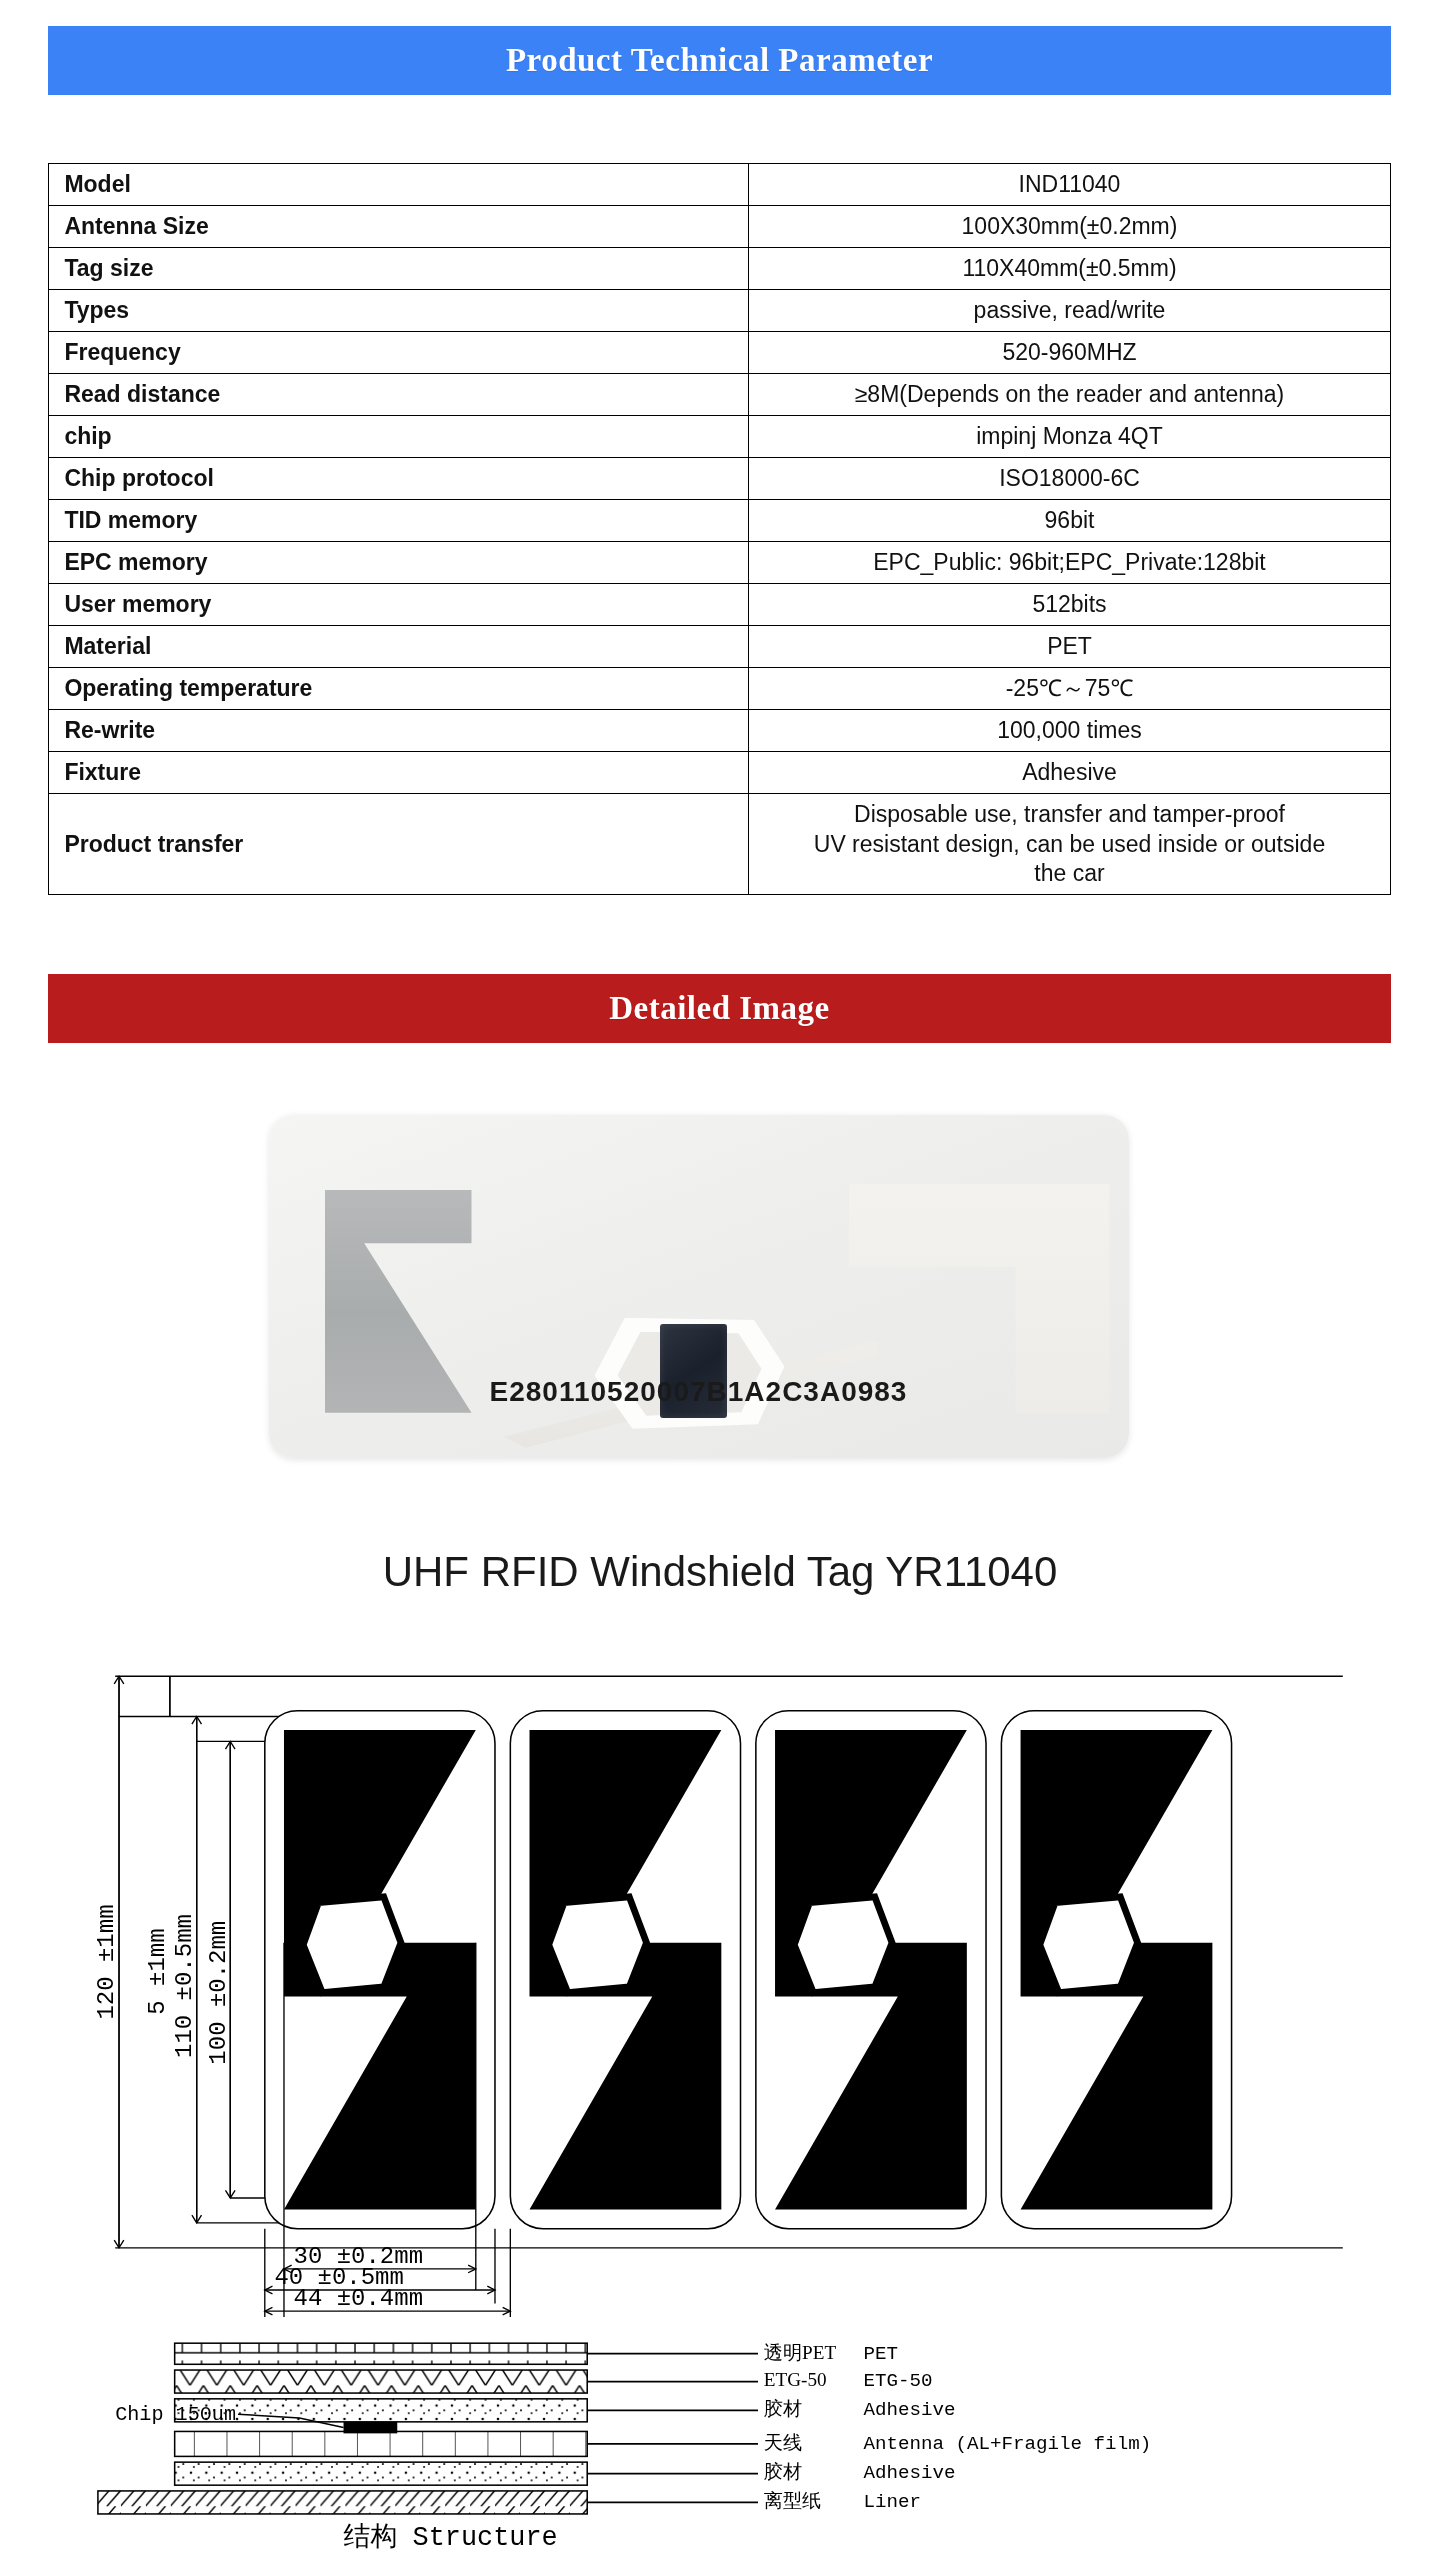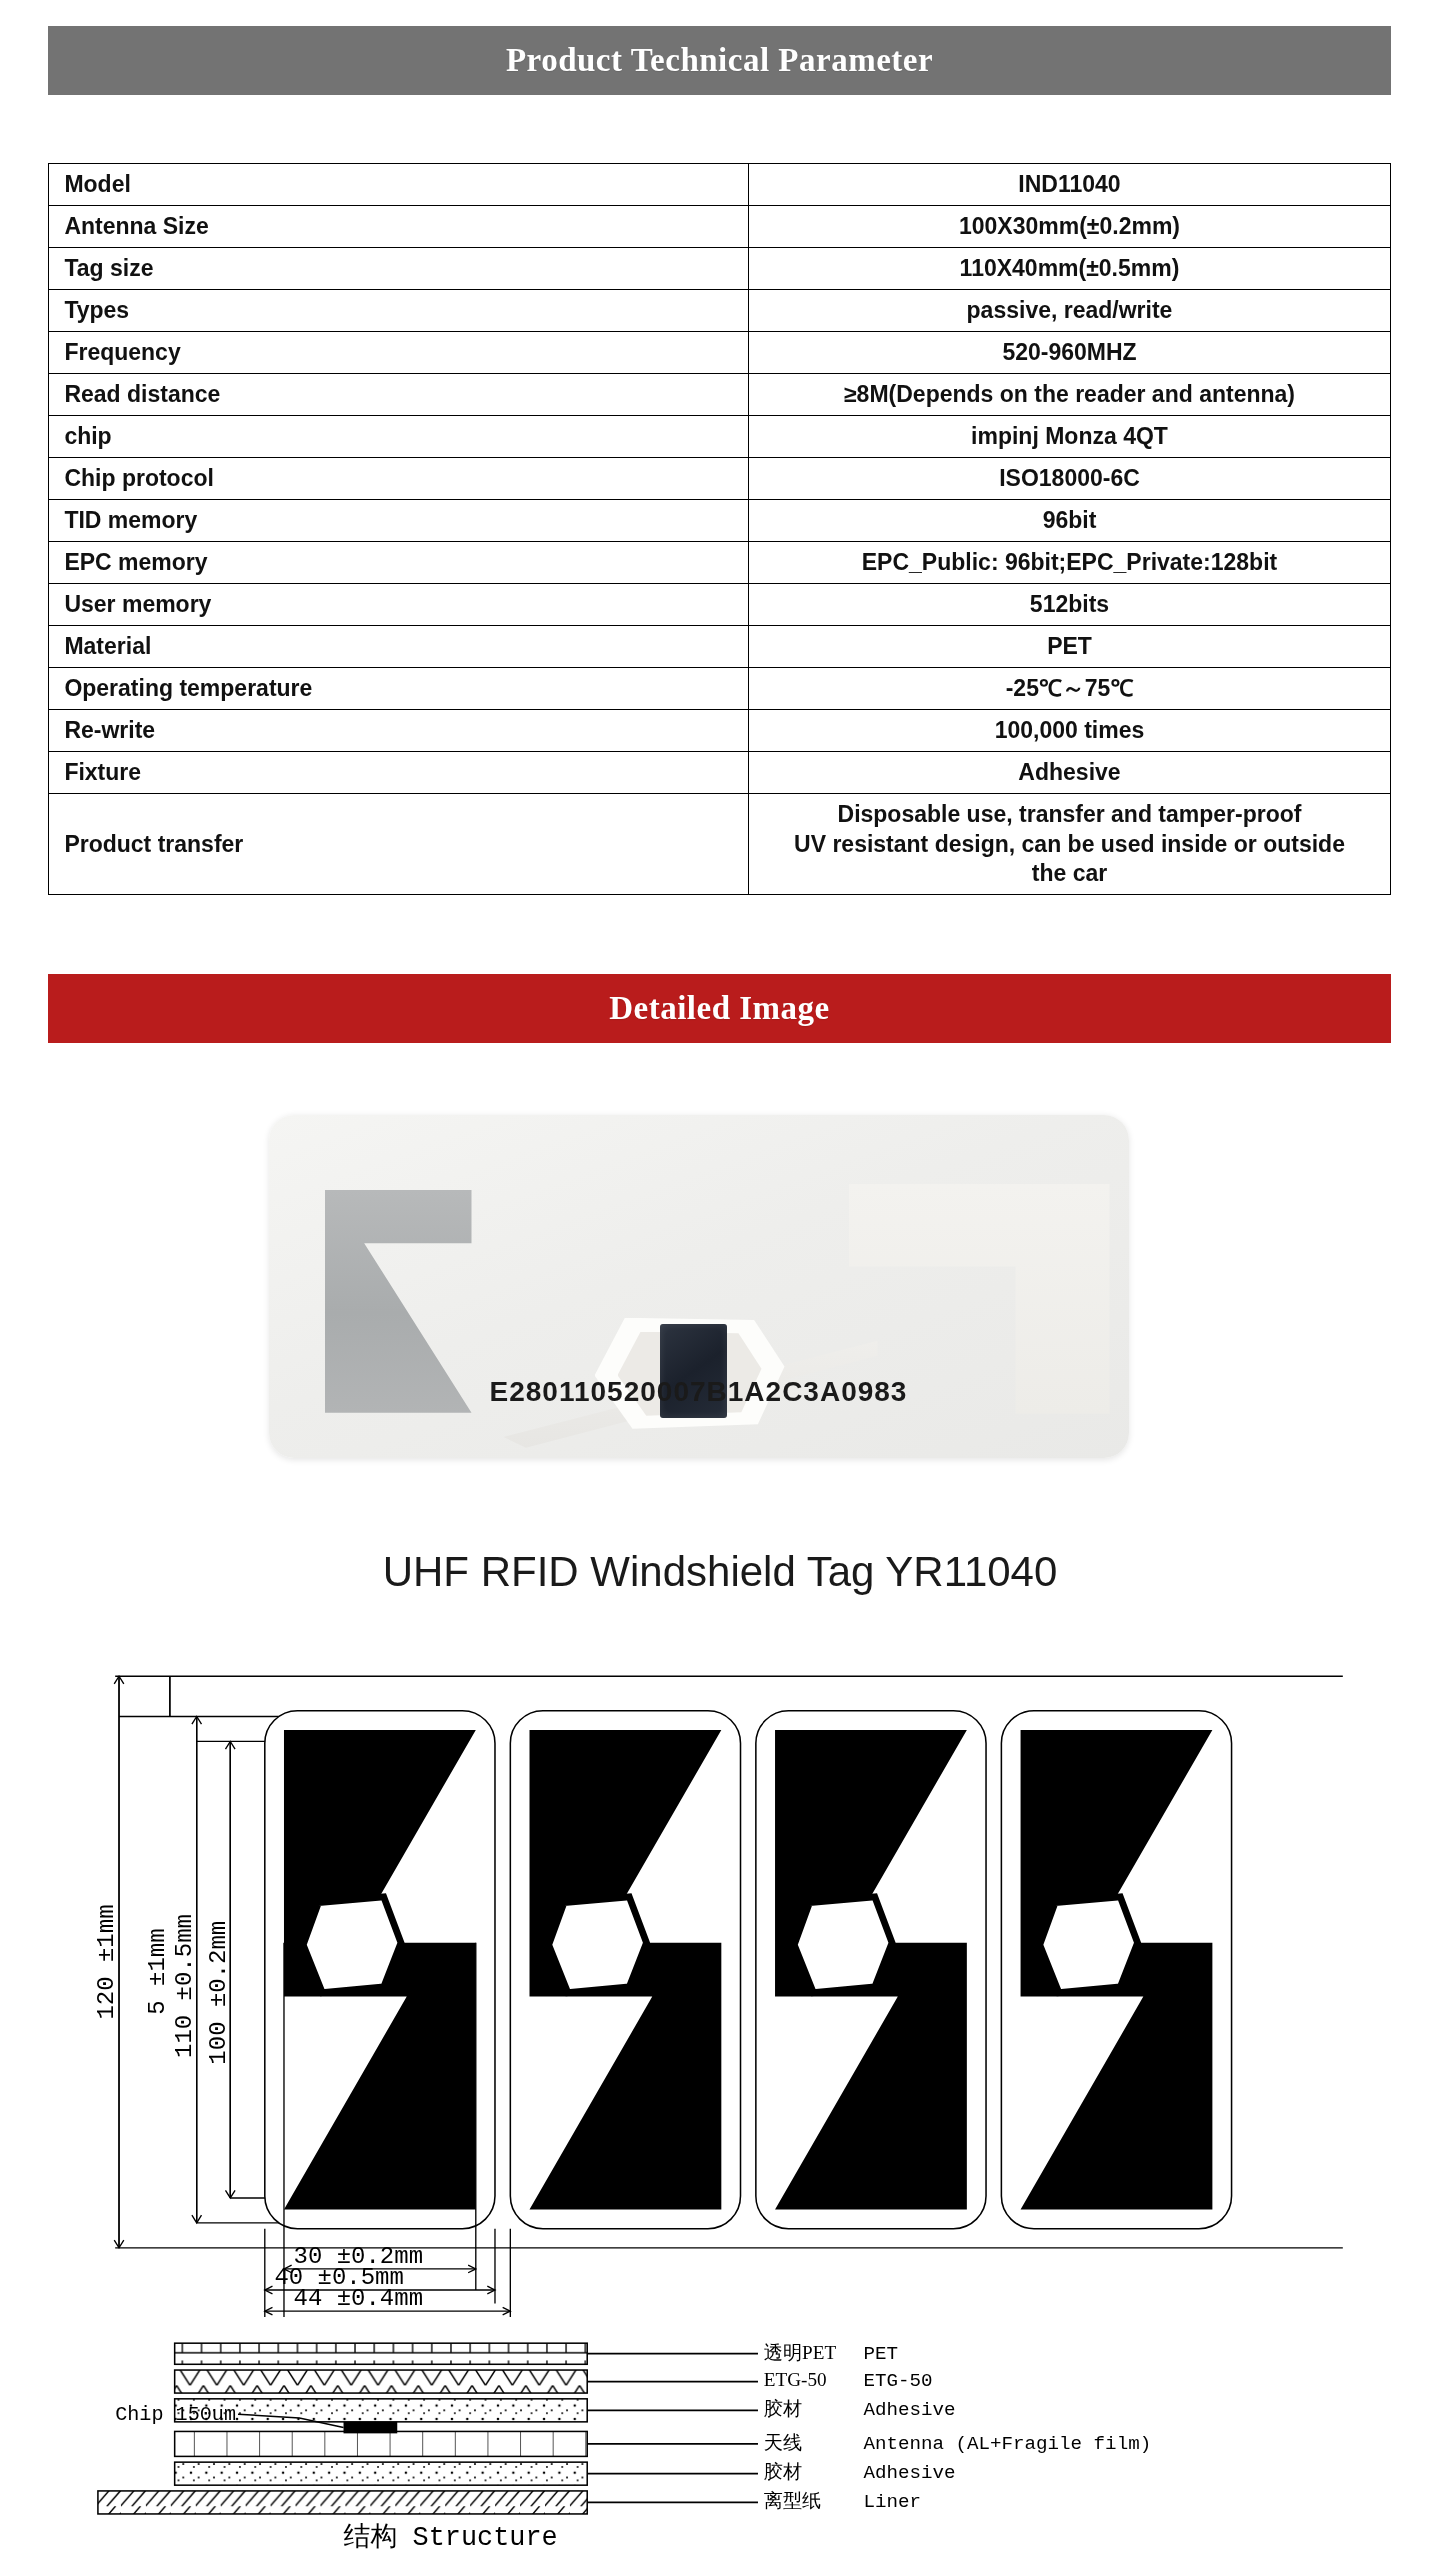--- a/index.html
+++ b/index.html
@@ -53,21 +53,21 @@
     height: 29px;
   }
   .spec-table td.k {
     width: 674px;
     font-weight: bold;
     text-align: left;
     padding-left: 15.4px;
   }
   .spec-table td.v {
     text-align: center;
-    font-weight: bold;
+    font-weight: normal;
   }
   .spec-table td.v .ftline { display: block; }
 
   
   #photo-wrap {
     position: absolute;
     left: 257px;
     top: 1107px;
     width: 883px;
     height: 363px;
@@ -163,21 +163,21 @@
     left: 96px;
     top: 2322px;
     width: 1276px;
     height: 240px;
   }
   #struct-svg { display: block; }
 </style>
 </head>
 <body>
 
-<div class="banner" id="banner-tech" style="background: #737373; color: rgb(255, 255, 255);">
+<div class="banner" id="banner-tech" style="background: #3b82f6; color: rgb(255, 255, 255);">
   <span>Product Technical Parameter</span>
 </div>
 
 <table class="spec-table" id="spec-table">
   <tbody id="spec-tbody">
       <tr>
         <td class="k">Model</td>
         <td class="v">IND11040</td>
       </tr>
       <tr>

